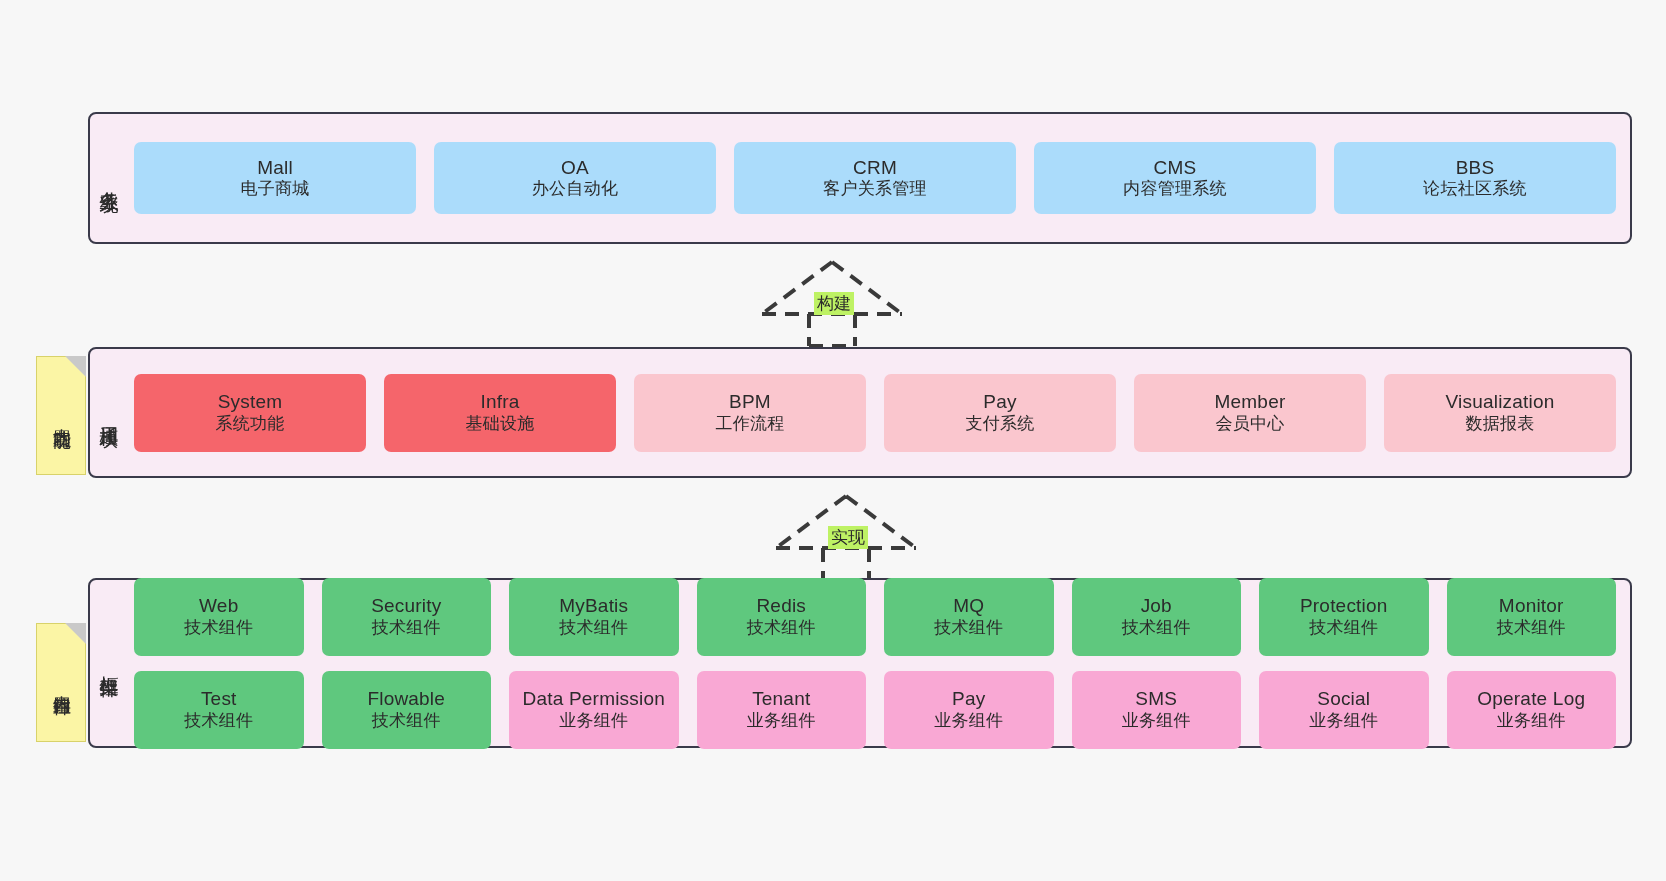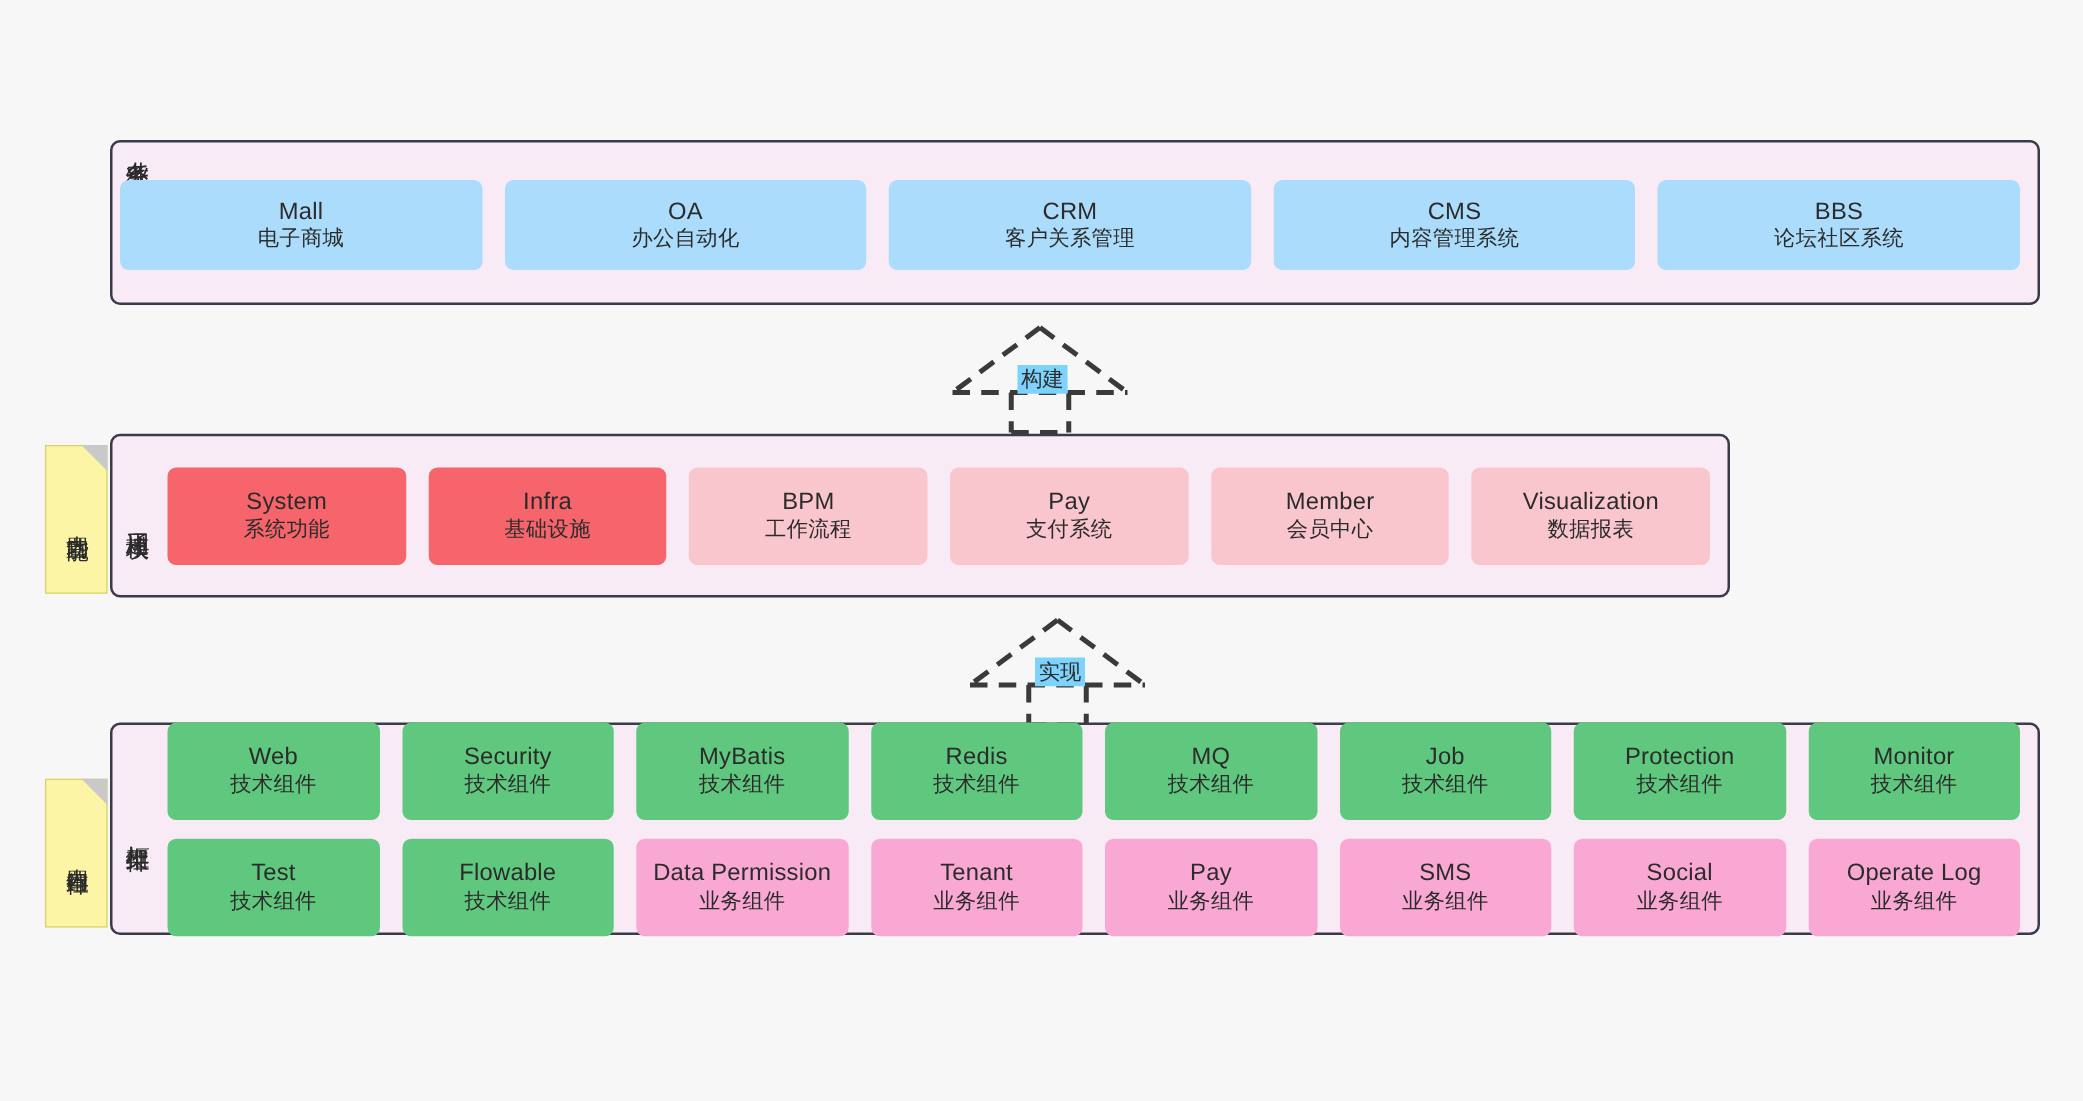--- a/index.html
+++ b/index.html
@@ -86,22 +86,22 @@
     letter-spacing: .3px;
   }
 
   .fill-blue       { background: #abdcfb; }
   .fill-red        { background: #f5656b; }
   .fill-pink       { background: #fac6ce; }
   .fill-green      { background: #5fc87e; }
   .fill-lightgreen { background: #f9a8d4; }
 
   
-  #layer-business { left: 88px;  top: 112px; width: 1544px; height: 132px; flex-direction: column; }
-  #layer-common   { left: 88px;  top: 347px; width: 1296px; height: 131px; }
+  #layer-business { left: 88px;  top: 112px; width: 1544px; height: 132px; }
+  #layer-common   { left: 88px;  top: 347px; width: 1544px; height: 131px; }
   #layer-frame    { left: 88px;  top: 578px; width: 1544px; height: 170px; }
 
   #layer-business .node { height: 72px; }
   #layer-common   .node { height: 78px; }
   #layer-frame    .node { height: 78px; }
 
   
   .note {
     position: absolute;
     width: 50px;
@@ -135,21 +135,21 @@
   
   .gen-arrow {
     position: absolute;
     user-select: none;
   }
   .gen-arrow svg { display: block; }
   .gen-label {
     position: absolute;
     font-size: 17px;
     color: #2b2b2b;
-    background: #7dd3fc;
+    background: #bef264;
     padding: 0 3px;
     white-space: nowrap;
   }
   #arrow-build   { left: 752px; top: 258px; }
   #arrow-build   .gen-label { left: 62px; top: 34px; }
   #arrow-realize { left: 766px; top: 492px; }
   #arrow-realize .gen-label { left: 62px; top: 34px; }
 </style>
 </head>
 <body>

